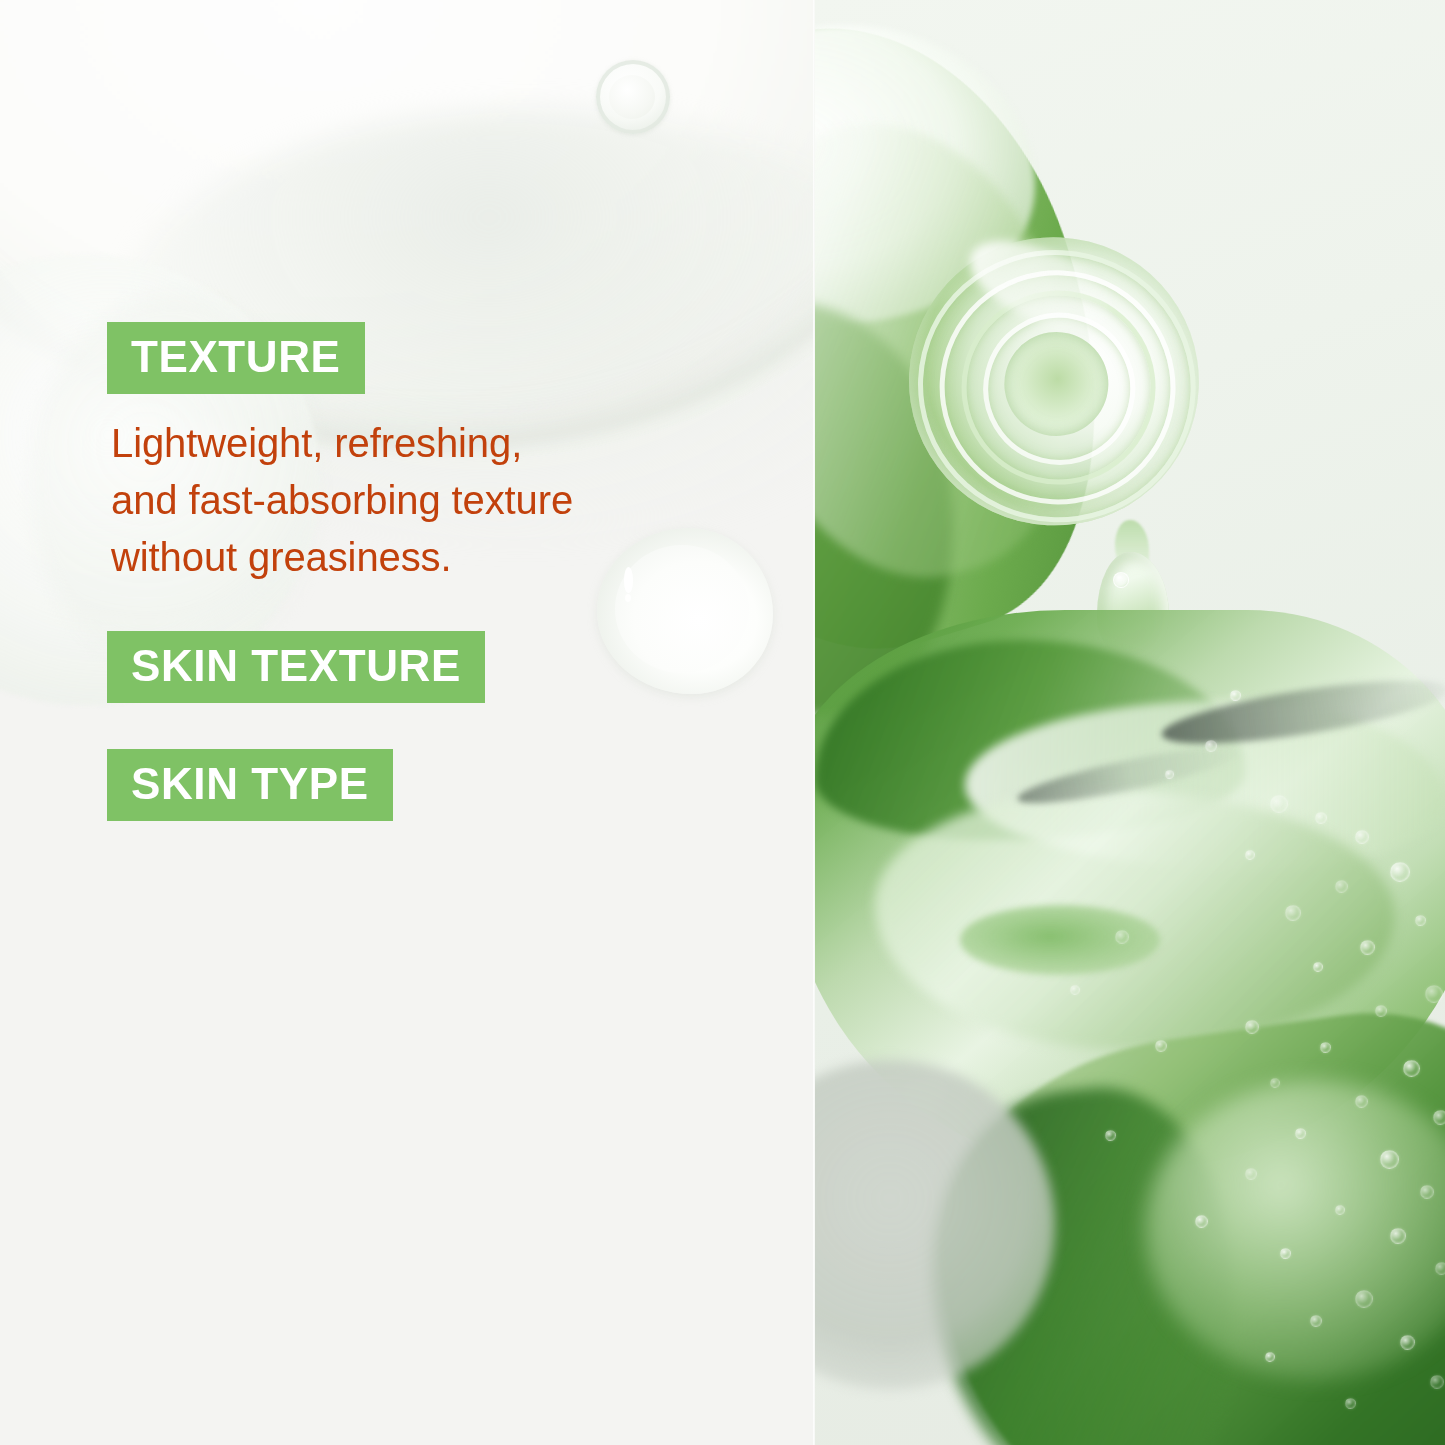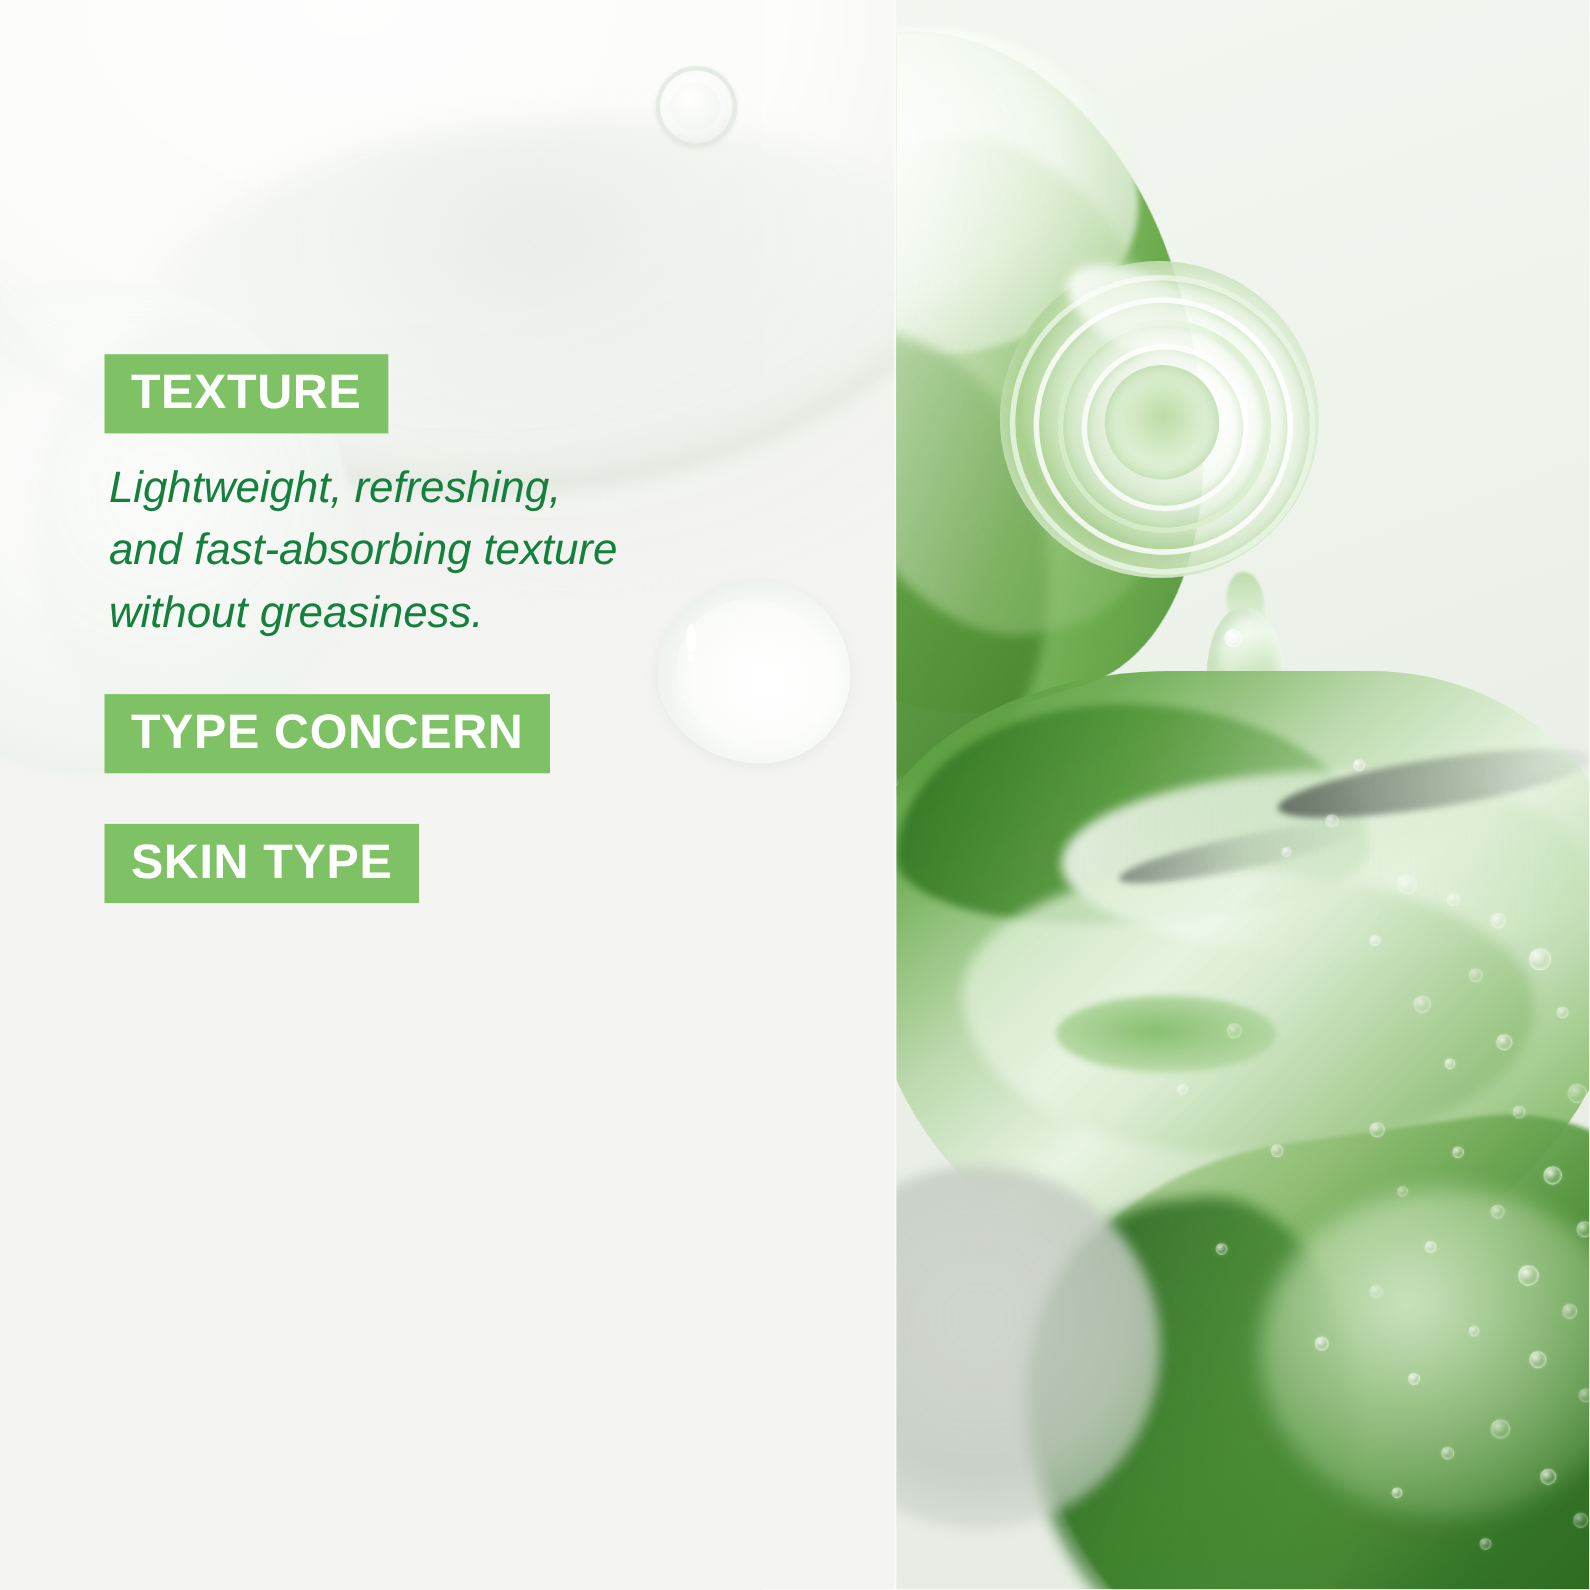--- a/index.html
+++ b/index.html
@@ -113,44 +113,43 @@
     left: 625px; top: 594px;
     width: 6px; height: 8px;
     border-radius: 50%;
     background: #ffffff;
     opacity: .85;
   }
 
   
   .content {
     position: absolute;
-    left: 95px; top: 322px;
+    left: 107px; top: 322px;
     width: 700px;
   }
   .feature-block { margin-bottom: 30px; }
   .feature-block.last { margin-bottom: 16px; }
   .badge {
     display: inline-block;
     background: #7fc265;
     color: #ffffff;
     font-size: 44px;
     font-weight: 700;
     letter-spacing: 0.6px;
     line-height: 1;
     padding: 13px 24px 15px 24px;
   }
   .desc {
     margin: 21px 0 0 4px;
-    color: #15803d;
+    color: #c2410c;
     font-size: 40px;
     line-height: 1.42;
     font-weight: 400;
     letter-spacing: -0.1px;
     white-space: pre-line;
-    font-style: italic;
   }
   .sp-texture { margin-bottom: 46px; }
   .sp-concern { margin-bottom: 46px; }
 
   
   .right-panel {
     position: absolute;
     left: 815px; top: 0;
     width: 630px; height: 1445px;
     overflow: hidden;
@@ -408,21 +407,21 @@
     <div class="content">
 
       <div class="feature-block sp-texture">
         <div class="badge">TEXTURE</div>
         <div class="desc">Lightweight, refreshing,
 and fast-absorbing texture
 without greasiness.</div>
       </div>
 
       <div class="feature-block sp-concern">
-        <div class="badge">TYPE CONCERN</div>
+        <div class="badge">SKIN TEXTURE</div>
       </div>
 
       <div class="feature-block last">
         <div class="badge">SKIN TYPE</div>
       </div>
 
     </div>
   </div>
 
   <div class="seam"></div>

